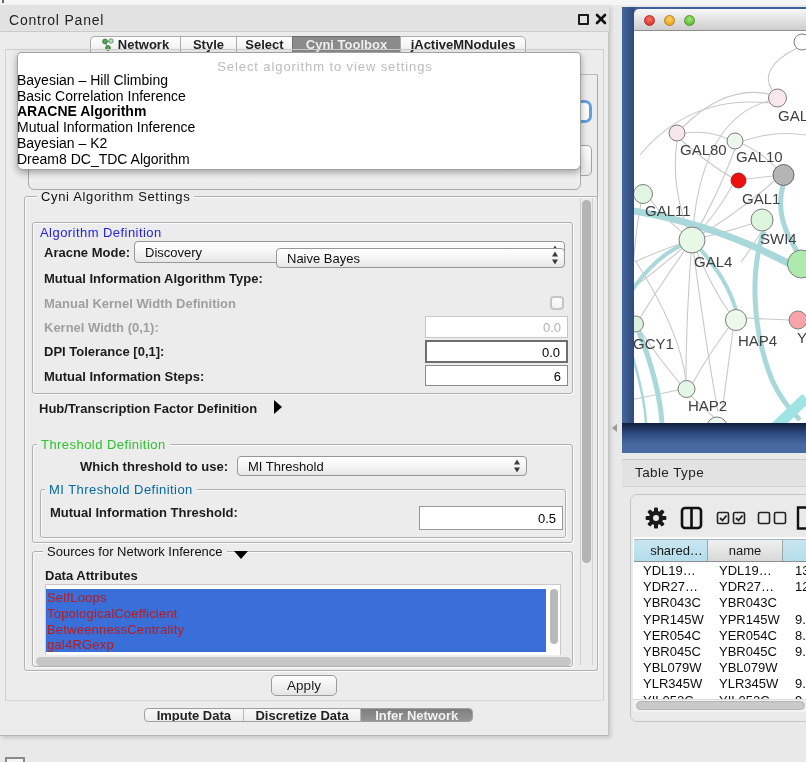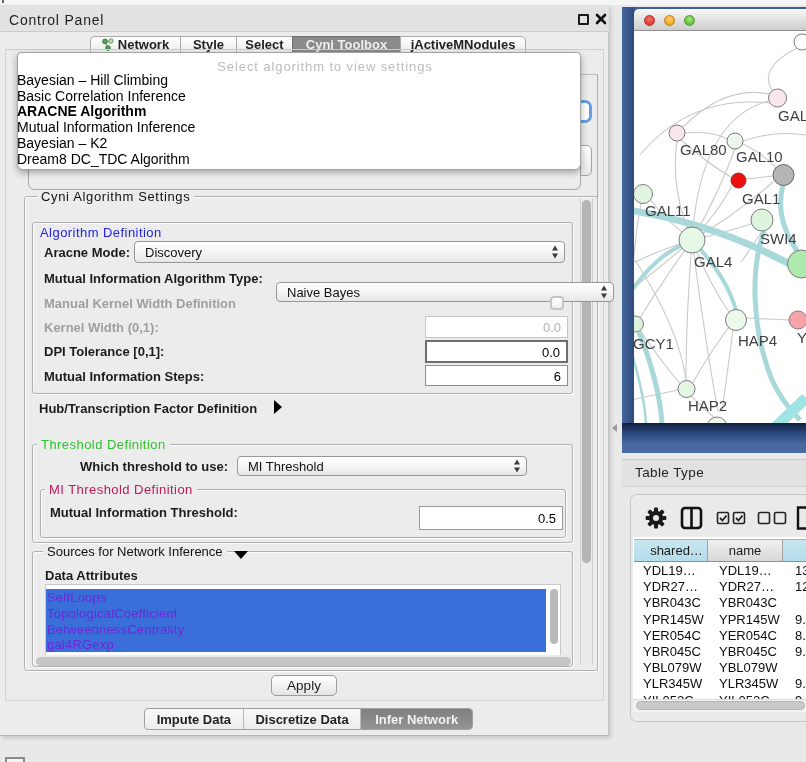--- a/index.html
+++ b/index.html
@@ -75,21 +75,21 @@
 <div class="lbl" style="left:44px;top:245px;">Aracne Mode:</div>
 <div class="combo" style="left:134px;top:241px;width:431px;height:22px;">
     <span class="ct">Discovery</span>
     <span class="spin">
       <span class="up"></span>
       <span class="dn"></span>
     </span>
   </div>
 
 <div class="lbl" style="left:44px;top:271px;">Mutual Information Algorithm Type:</div>
-<div class="combo" style="left:276px;top:282px;width:338px;height:20px;">
+<div class="combo" style="left:276px;top:248px;width:289px;height:20px;">
     <span class="ct">Naive Bayes</span>
     <span class="spin">
       <span class="up"></span>
       <span class="dn"></span>
     </span>
   </div>
 
 <div class="lbl dis" style="left:44px;top:296px;">Manual Kernel Width Definition</div>
 <div class="abs" style="left:550px;top:296px;width:14px;height:14px;border:2px solid #c5c5c5;border-radius:4px;background:linear-gradient(#ffffff,#f0f0f0);"></div>
 
@@ -117,44 +117,44 @@
 <div class="lbl" style="left:80px;top:459px;">Which threshold to use:</div>
 <div class="combo" style="left:237px;top:456px;width:290px;height:20px;">
     <span class="ct">MI Threshold</span>
     <span class="spin">
       <span class="up"></span>
       <span class="dn"></span>
     </span>
   </div>
 
 <div class="group" style="left:40px;top:489px;width:526px;height:49px;"></div>
-<div class="gtitle" style="left:45px;top:482px;color:#be185d;">MI Threshold Definition</div>
+<div class="gtitle" style="left:45px;top:482px;color:#0369a1;">MI Threshold Definition</div>
 
 <div class="lbl" style="left:50px;top:505px;">Mutual Information Threshold:</div>
 <div class="tfield" style="left:419px;top:506px;width:144px;height:24px;border:1px solid #999999;">
     <span>0.5</span>
   </div>
 
 <div class="group" style="left:32px;top:551px;width:541px;height:116px;"></div>
 <div class="gtitle" style="left:43px;top:544px;letter-spacing:0;">Sources for Network Inference</div>
 <div class="abs" style="left:234px;top:551px;width:0;height:0;border-left:7.2px solid transparent;border-right:7.2px solid transparent;border-top:8px solid #000;"></div>
 
 <div class="lbl" style="left:45px;top:568px;">Data Attributes</div>
 
 <div class="abs" style="left:45px;top:584px;width:516px;height:71px;background:#ffffff;border:1px solid #c9c9c9;border-bottom:none;"></div>
 <div class="abs" style="left:46px;top:589px;width:500px;height:63px;background:#3a6ed8;"></div>
-<div class="abs" style="left:47px;top:590px;font-size:13px;color:#6d28d9;line-height:15.8px;letter-spacing:0.2px;">SelfLoops<br>TopologicalCoefficient<br>BetweennessCentrality<br>gal4RGexp</div>
+<div class="abs" style="left:47px;top:590px;font-size:13px;color:#b91c1c;line-height:15.8px;letter-spacing:0.2px;">SelfLoops<br>TopologicalCoefficient<br>BetweennessCentrality<br>gal4RGexp</div>
 <div class="abs" style="left:550px;top:589px;width:8px;height:55px;background:#b9b9b9;border-radius:4px;"></div>
 
 <div class="abs" style="left:36px;top:657px;width:535px;height:9px;background:#c6c6c6;border-radius:4.5px;"></div>
 
 <div class="abs" style="left:271px;top:675px;width:66px;height:21px;border:1px solid #9b9b9b;border-radius:5px;background:linear-gradient(#ffffff,#f2f2f2 50%,#e4e4e4);"></div>
 <div class="abs" style="left:271px;top:678px;width:66px;text-align:center;font-size:13.5px;color:#1d1d1d;">Apply</div>
 
-<div class="abs" style="left:144px;top:708px;width:329px;height:22px;border:1px solid #9f9f9f;border-radius:4px;background:linear-gradient(#f8f8f8,#ededed);display:flex;overflow:hidden;">
+<div class="abs" style="left:144px;top:708px;width:329px;height:14px;border:1px solid #9f9f9f;border-radius:4px;background:linear-gradient(#f8f8f8,#ededed);display:flex;overflow:hidden;">
   <div style="width:99px;border-right:1px solid #b9b9b9;display:flex;align-items:center;justify-content:center;font-size:13px;font-weight:bold;color:#222;">Impute Data</div>
   <div style="width:118px;border-right:1px solid #b9b9b9;display:flex;align-items:center;justify-content:center;font-size:13px;font-weight:bold;color:#222;">Discretize Data</div>
   <div style="width:111px;background:linear-gradient(#7f7f7f,#949494);display:flex;align-items:center;justify-content:center;font-size:13px;font-weight:bold;color:#f2f2f2;">Infer Network</div>
 </div>
 
 <div class="abs" style="left:5px;top:757px;width:20px;height:10px;border:2px solid #8a8a8a;background:#f4f4f4;"></div>
 
 <div class="abs" style="left:581px;top:74px;width:17px;height:1px;background:#bcbcbc;"></div>
 <div class="abs" style="left:575px;top:100px;width:17px;height:23px;border:3px solid #639fdf;border-radius:7px;background:#fff;"></div>
 <div class="abs" style="left:568px;top:145px;width:24px;height:31px;border:1px solid #a3a3a3;border-radius:5px;background:linear-gradient(#ffffff,#e8e8e8);"></div>

